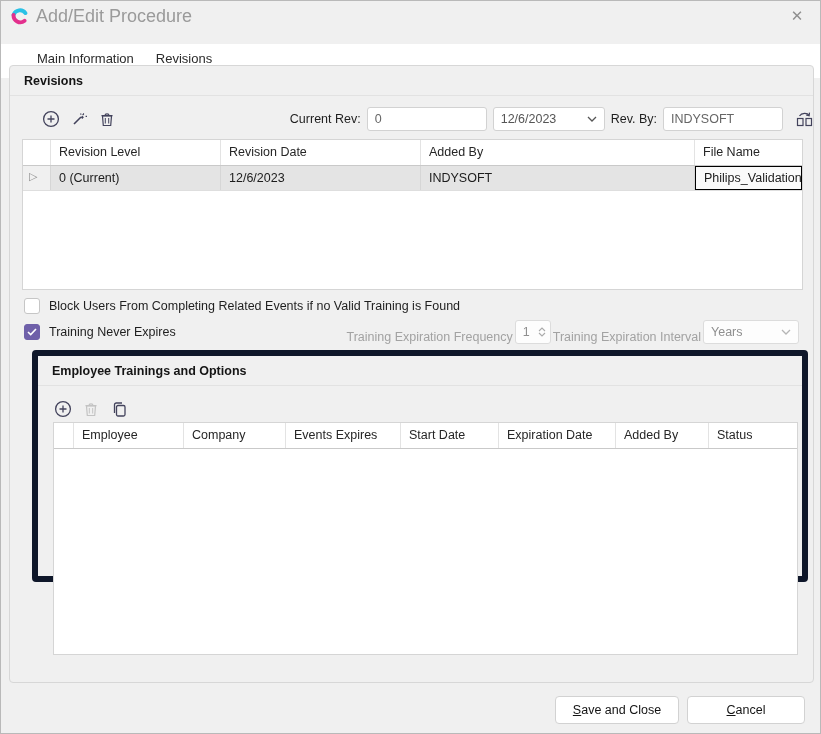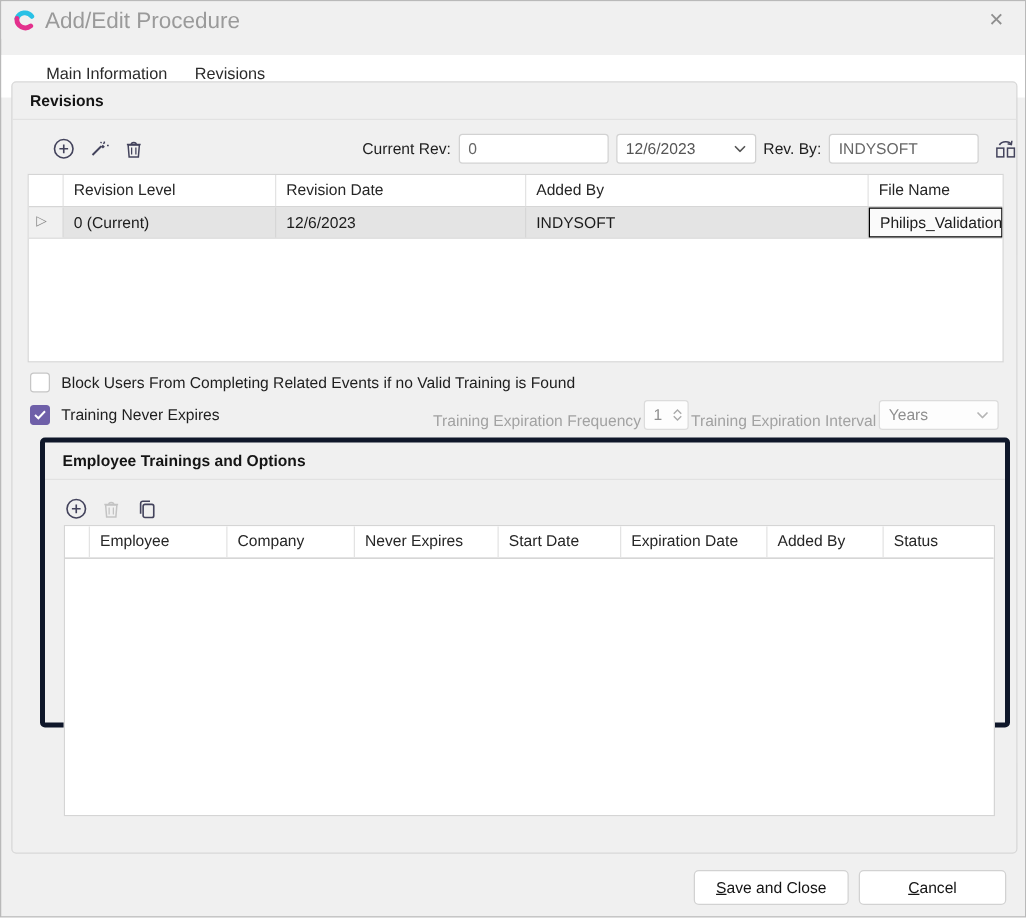--- a/index.html
+++ b/index.html
@@ -68,21 +68,21 @@
   .cbx.checked { background:#6f60a9; border-color:#6f60a9; }
   .cbx-label { color:#1e1e1e; }
   .expcluster { margin-left:auto; display:flex; align-items:flex-end; gap:2px; }
   .dislbl { color:#a2a2a2; }
   .spinner { width:36px; height:24px; background:#fdfdfd; border:1px solid #dcdcdc;
     border-radius:3px; display:flex; align-items:center; padding:0 4px 0 7px; color:#8f8f8f; }
   .spin-arrows { margin-left:auto; display:flex; flex-direction:column; line-height:5px; }
   .combo.disabled { background:#fdfdfd; border-color:#dcdcdc; color:#8f8f8f; width:96px; }
   
   .group2 { position:absolute; left:22px; top:284px; width:776px; height:232px;
-    background:#f0f0f0; border:4px solid #0f172a; border-radius:4px; }
+    background:#f0f0f0; border:6px solid #0f172a; border-radius:4px; }
   .toolbar2 { position:absolute; left:0; top:38px; height:30px; display:flex;
     align-items:center; padding:0 12px; }
   .grid2 { left:15px; top:66px; width:745px; height:233px; }
   
   .footer-btn { position:absolute; top:695px; height:28px; background:#fff;
     border:1px solid #d2d2d2; border-radius:4px; font-family:"Liberation Sans",sans-serif;
     font-size:12.5px; color:#141414; }
   .btn-save { right:141px; width:124px; }
   .btn-cancel { right:15px; width:118px; }
   .footer-btn span { display:block; width:100%; text-align:center; }
@@ -231,21 +231,21 @@
             <path d="M3.5 12 V3.8 A1.8 1.8 0 0 1 5.3 2 H11" fill="none" stroke="#43435c" stroke-width="1.3"></path>
           </svg>
         </div>
       </div>
 
       <div class="grid grid2">
         <div class="gridrow ghead">
           <div class="gcell ind c2-0"></div>
           <div class="gcell c2-1">Employee</div>
           <div class="gcell c2-2">Company</div>
-          <div class="gcell c2-3">Never Expires</div>
+          <div class="gcell c2-3">Events Expires</div>
           <div class="gcell c2-4">Start Date</div>
           <div class="gcell c2-5">Expiration Date</div>
           <div class="gcell c2-6">Added By</div>
           <div class="gcell last c2-7">Status</div>
         </div>
 
       </div>
     </div>
   </div>
 

